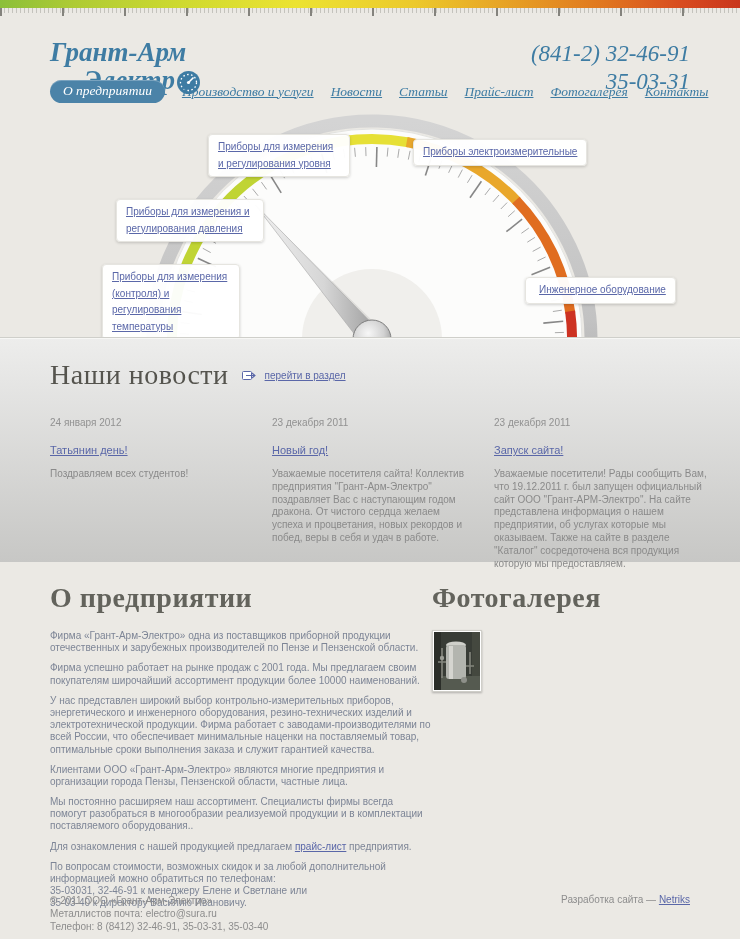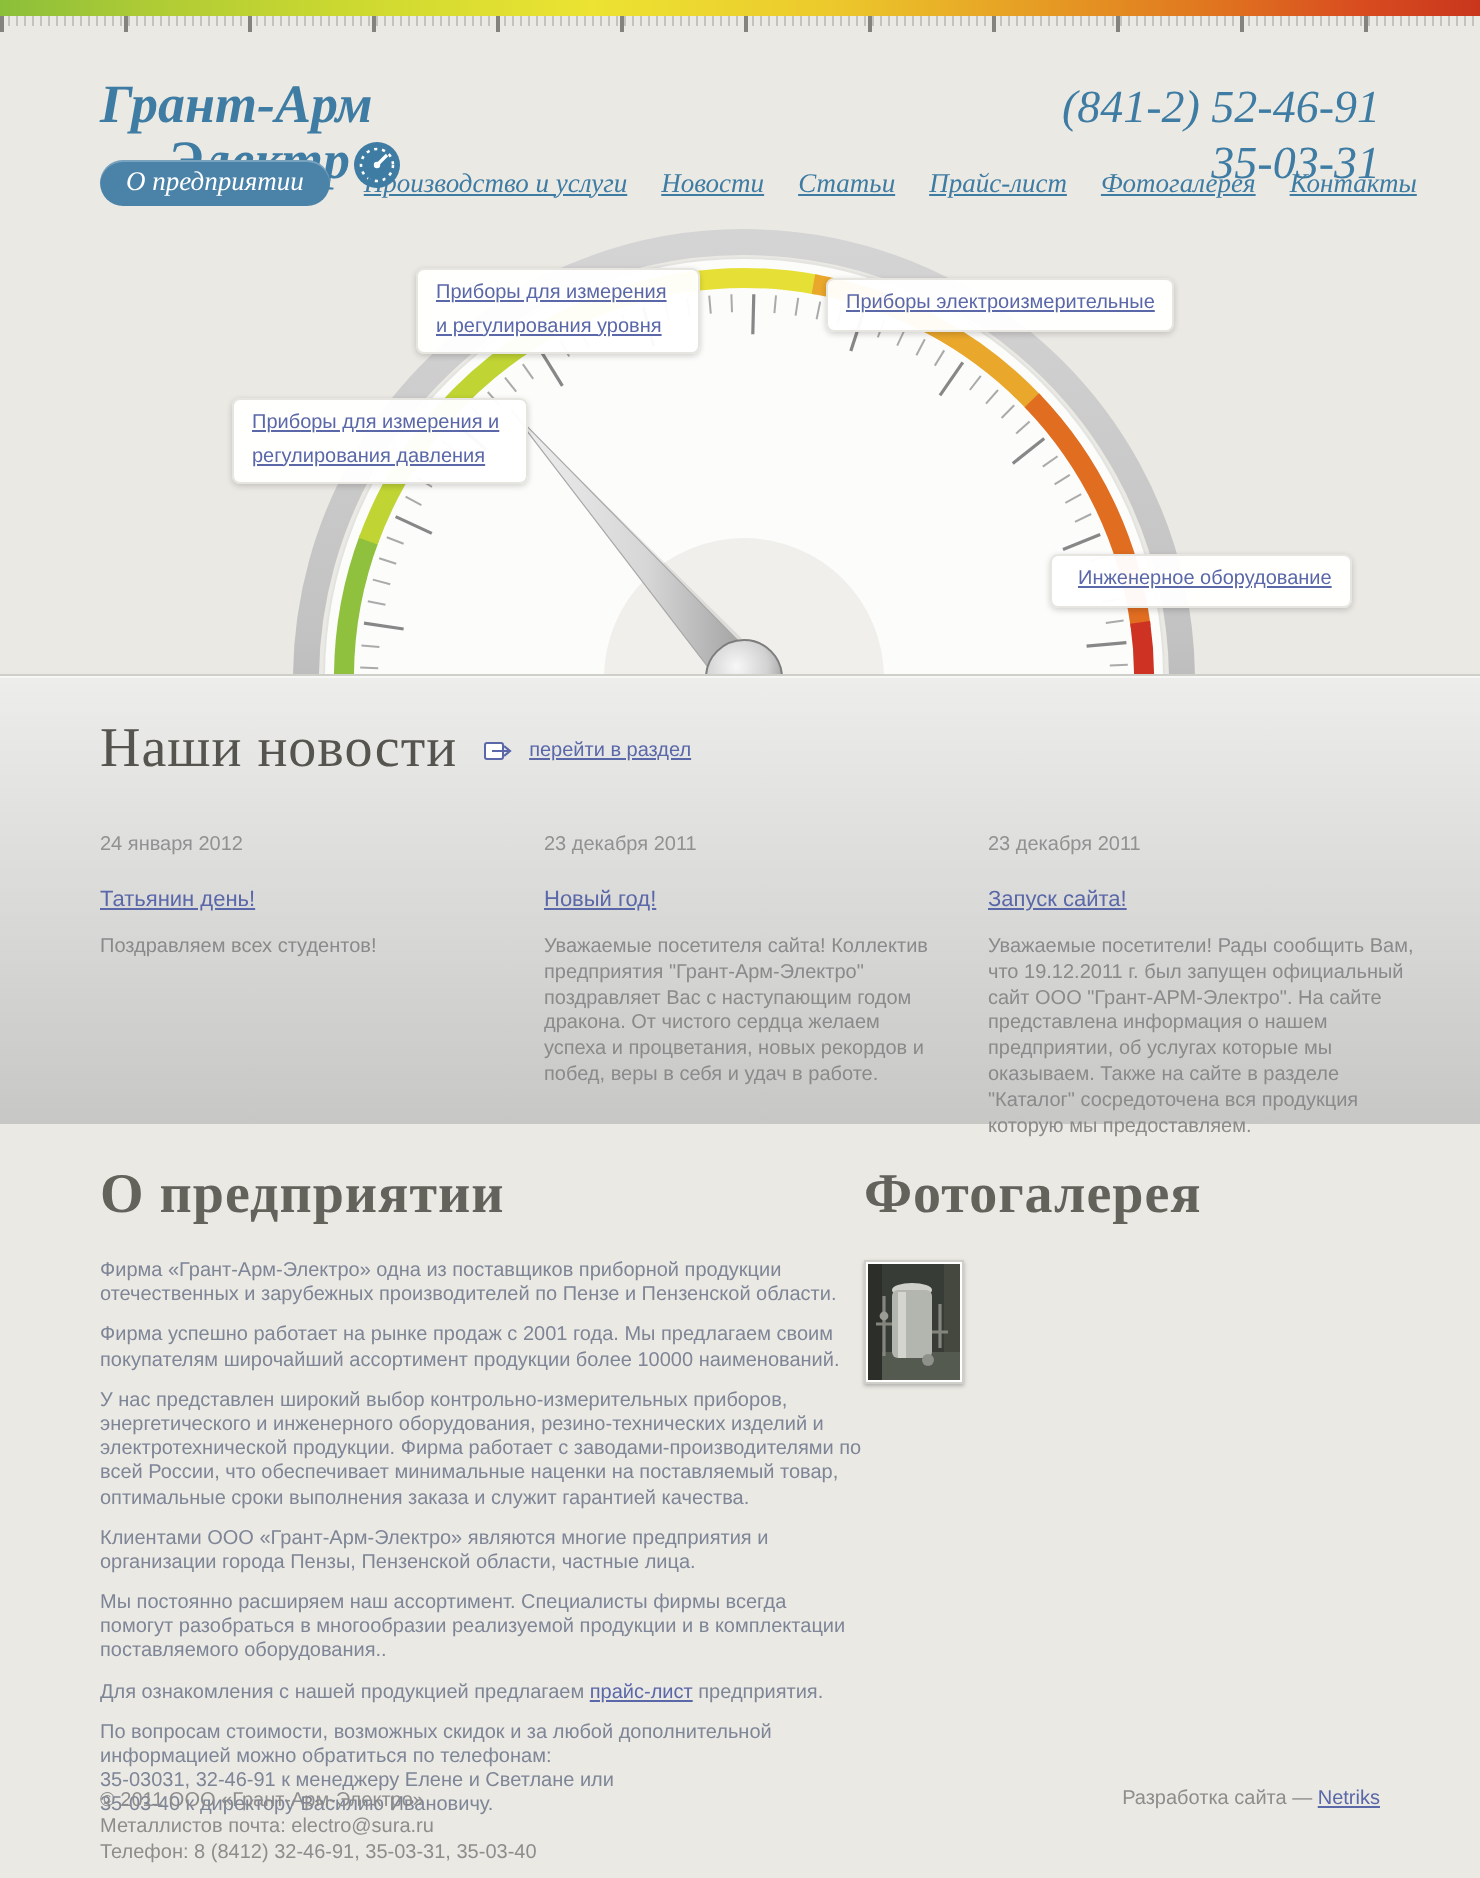--- a/index.html
+++ b/index.html
@@ -95,21 +95,21 @@
       <span>Электр</span>
       <svg class="logo-gauge" width="25" height="25" viewBox="0 0 25 25">
         <circle cx="12.5" cy="12.5" r="11.5" fill="#3e7ca3"></circle>
         <circle cx="12.5" cy="12.5" r="8" fill="none" stroke="#fff" stroke-width="1.3" stroke-dasharray="1.6 2.4"></circle>
         <line x1="12.5" y1="12.5" x2="17.5" y2="7.5" stroke="#fff" stroke-width="1.6"></line>
         <circle cx="12.5" cy="12.5" r="1.6" fill="#fff"></circle>
       </svg>
     </div>
   </div>
   <div class="phones">
-    <div>(841-2) 52-46-91</div>
+    <div>(841-2) 32-46-91</div>
     <div>35-03-31</div>
   </div>
   <div class="nav">
     <span class="nav-active">О предприятии</span>
     <a href="#">Производство и услуги</a>
     <a href="#">Новости</a>
     <a href="#">Статьи</a>
     <a href="#">Прайс-лист</a>
     <a href="#">Фотогалерея</a>
     <a href="#">Контакты</a>
@@ -228,20 +228,23 @@
 
   <div class="gauge-label" style="left:208px;top:26px;width:122px;">
     <a href="#">Приборы для измерения и регулирования уровня</a>
   </div>
   <div class="gauge-label" style="left:413px;top:31px;white-space:nowrap;">
     <a href="#">Приборы электроизмерительные</a>
   </div>
   <div class="gauge-label" style="left:116px;top:91px;width:128px;">
     <a href="#">Приборы для измерения и регулирования давления</a>
   </div>
+  <div class="gauge-label" style="left:102px;top:156px;width:118px;">
+    <a href="#">Приборы для измерения (контроля) и регулирования температуры</a>
+  </div>
   <div class="gauge-label" style="left:525px;top:169px;white-space:nowrap;padding-left:13px;">
     <a href="#">Инженерное оборудование</a>
   </div>
 </div>
 
 <div class="news-section">
   <div class="news-head">
     <span class="news-title">Наши новости</span>
     <svg width="14" height="11" viewBox="0 0 14 11" style="margin-left:4px;">
       <rect x="0.5" y="1.5" width="9" height="8" rx="1" fill="#fff" stroke="#5a67a8"></rect>

